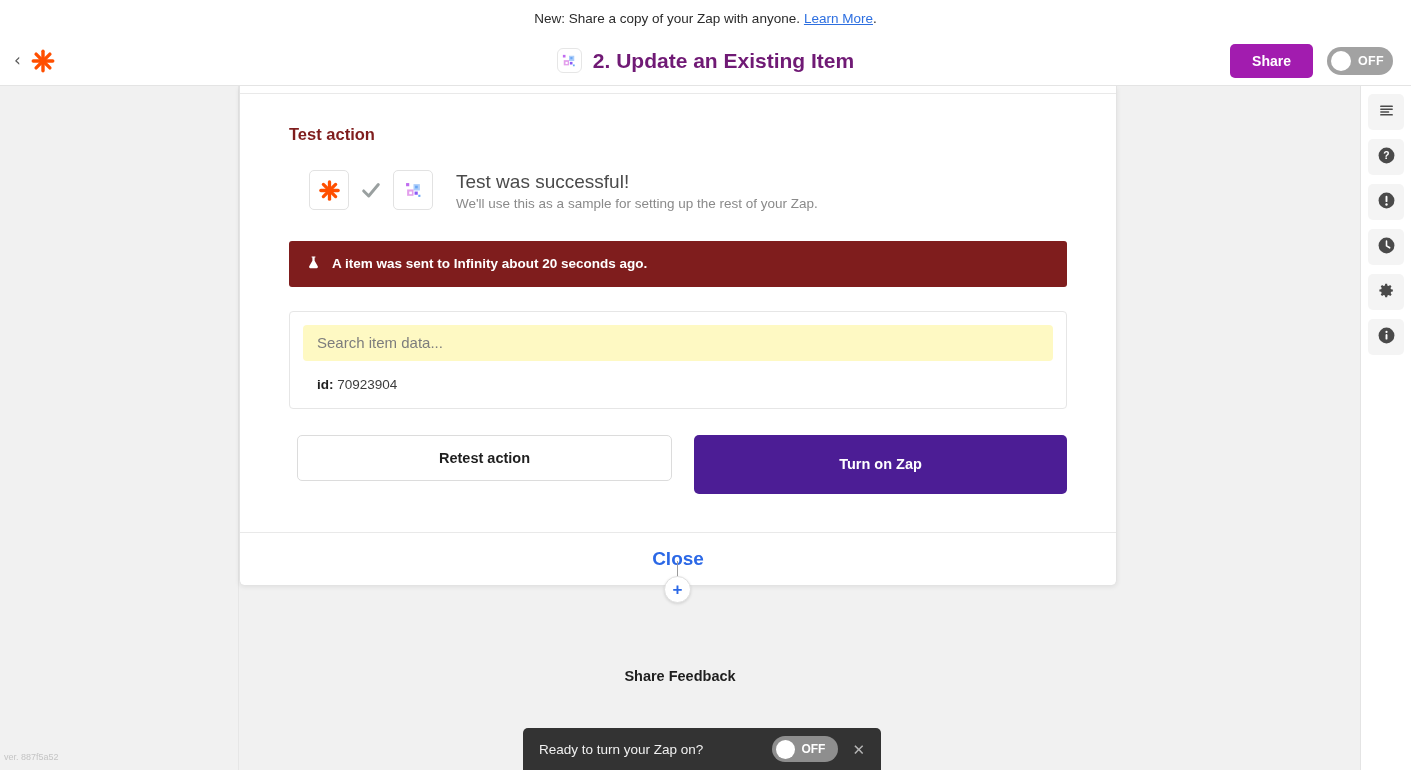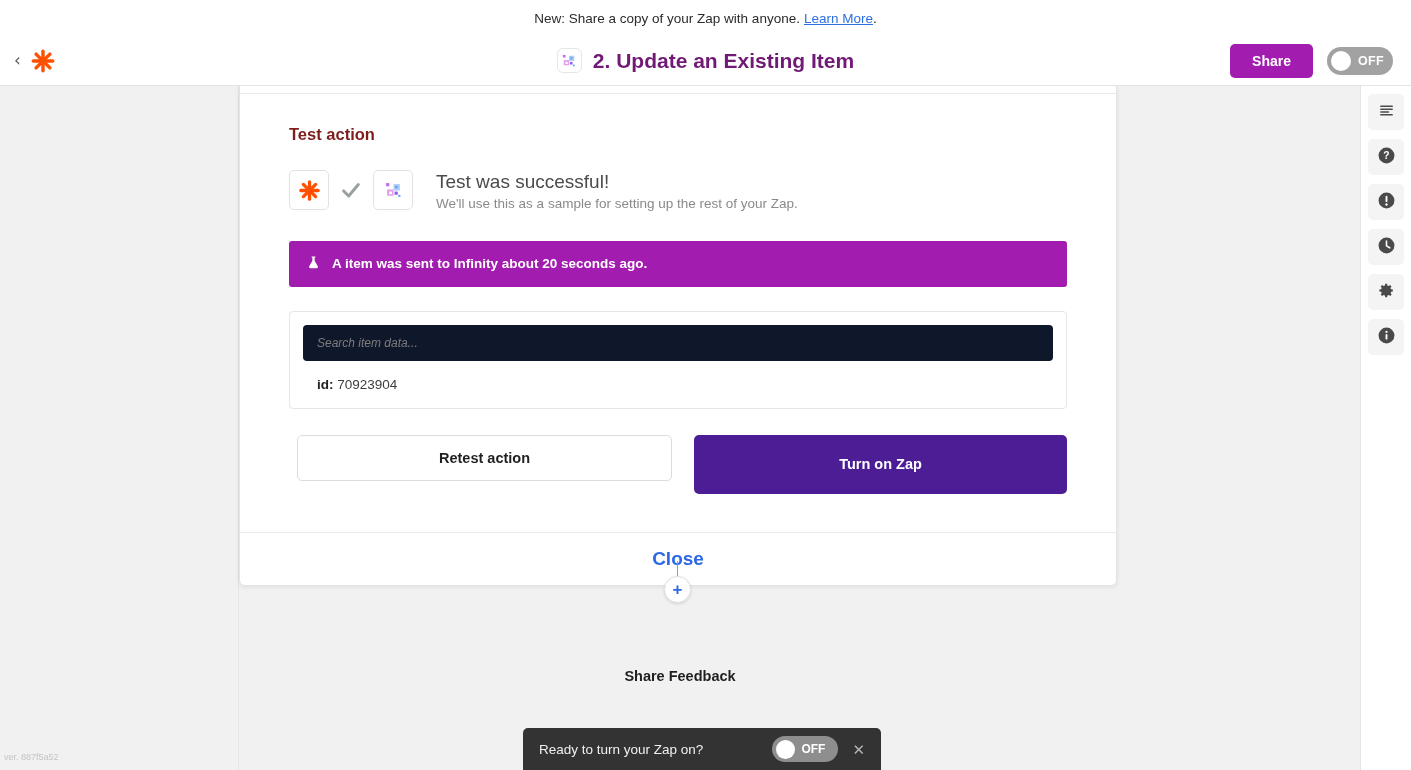--- a/index.html
+++ b/index.html
@@ -82,46 +82,46 @@
     background: #ffffff;
     border-left: 1px solid #e3e3e3; border-right: 1px solid #e3e3e3;
     border-radius: 0 0 5px 5px;
     box-shadow: 0 2px 5px rgba(0,0,0,0.08);
   }
   .card-topline { height: 8px; border-bottom: 1px solid #e9e9e9; background:#fff;}
   .card-body { padding: 31px 49px 38px 49px; }
 
   .sec-title { font-size: 16.5px; font-weight: bold; color: #7f1d1d; }
 
-  .result-row { display: flex; align-items: center; gap: 11px; margin-top: 26px; }
+  .result-row { display: flex; align-items: center; gap: 11px; margin-top: 26px; margin-left: 20px; }
   .icon-box {
     width: 40px; height: 40px; border: 1px solid #e2e2e2; border-radius: 5px;
     background: #fff; display: flex; align-items: center; justify-content: center;
   }
   .check {
     width: 22px; height: 22px; position: relative;
   }
   .result-text { margin-left: 12px; }
   .result-head { font-size: 19px; color: #4b4b4b; line-height: 1.25; }
   .result-sub { font-size: 13.5px; color: #8a8a8a; margin-top: 2px; }
 
   .alert-green {
-    margin-top: 30px; background: #a21caf; border-radius: 3px;
+    margin-top: 30px; background: #7f1d1d; border-radius: 3px;
     height: 46px; display: flex; align-items: center; gap: 11px;
     padding: 0 17px; color: #ffffff; font-size: 13.5px; font-weight: bold;
   }
 
   .data-panel {
     margin-top: 24px; border: 1px solid #e6e6e6; border-radius: 4px;
     padding: 13px 13px 16px 13px;
   }
   .search-box {
-    height: 36px; background: #0f172a; border-radius: 4px;
+    height: 36px; background: #fef9c3; border-radius: 4px;
     display: flex; align-items: center; padding: 0 14px;
-    font-size: 12px; color: #7d7d7d; cursor: text; font-style: italic;
+    font-size: 15px; color: #7d7d7d; cursor: text;
   }
   .data-row { margin-top: 16px; padding-left: 14px; font-size: 13.5px; color: #3d3d3d; }
   .data-row b { color: #1f1f1f; }
 
   .btn-row { display: flex; gap: 22px; margin-top: 26px; }
   .btn-retest {
     flex: 1; height: 46px; background: #fff; border: 1px solid #dcdcdc;
     border-radius: 5px; font-size: 14.5px; font-weight: bold; color: #1f1f1f;
     cursor: pointer; font-family: "Liberation Sans", sans-serif; margin-left: 8px;
   }

